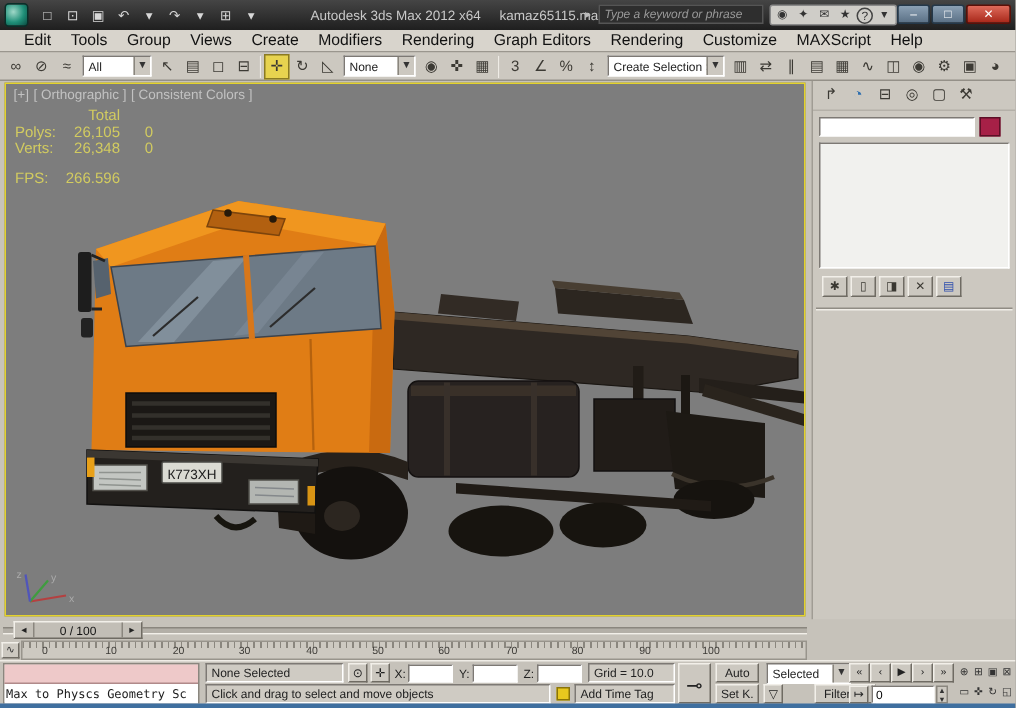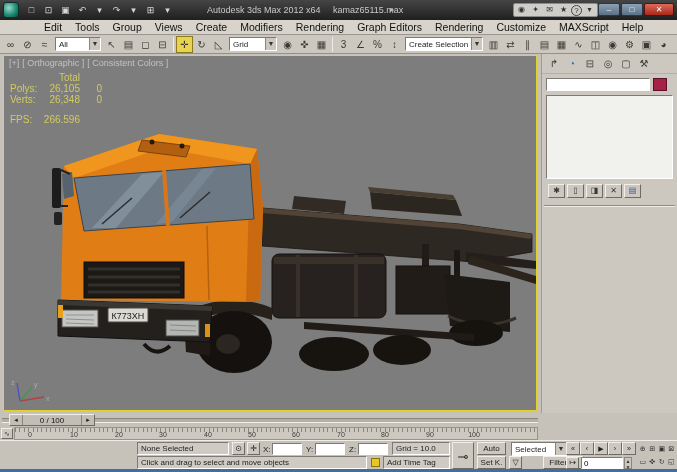--- a/index.html
+++ b/index.html
@@ -26,21 +26,21 @@
     background:#cfcdc8;border:1px solid #8a8a8a;border-radius:2px;padding:0 1px;}
   .icstrip .mini{width:13px;height:12px;color:#333;font-size:8px;line-height:12px;text-align:center;}
   .icstrip .help{border:1px solid #444;border-radius:50%;width:11px;height:11px;line-height:10px;margin-top:1px;}
   .winbtns{position:absolute;right:3px;top:3px;display:flex;gap:1px;}
   .winbtns .mini{width:22px;height:13px;border:1px solid #24384a;border-radius:2px;
     background:linear-gradient(#8ba0b4,#5b7186);color:#fff;font-size:8px;line-height:12px;text-align:center;}
   .winbtns .close{width:30px;background:linear-gradient(#de6a5a,#a8281a);border-color:#5a1008;}
 
   
   .menubar{position:absolute;left:0;top:20px;width:677px;height:15px;background:#d8d4cc;
-    border-bottom:1px solid #9a968e;display:flex;align-items:center;gap:13px;padding-left:44px;}
+    border-bottom:1px solid #9a968e;display:flex;align-items:center;gap:13px;padding-left:16px;}
   .menu-item{font-size:10.5px;color:#111;}
 
   
   .toolbar{position:absolute;left:0;top:35px;width:677px;height:19px;background:#ccc8c0;
     border-bottom:1px solid #949088;display:flex;align-items:center;padding-left:2px;}
   .tgroup{display:flex;}
   .tbtn{width:17px;height:17px;font-size:10px;line-height:17px;text-align:center;color:#3c3a34;}
   .tbtn.active{background:#e7d34f;border:1px solid #8a7a22;line-height:15px;}
   .sep{width:1px;height:15px;background:#8f8b83;border-right:1px solid #efece6;margin:0 2px;}
   .combo{height:14px;background:#fff;border:1px solid;border-color:#7d7974 #fff #fff #7d7974;
@@ -142,20 +142,21 @@
       <span class="mini">↶</span>
       <span class="mini">▾</span>
       <span class="mini">↷</span>
       <span class="mini">▾</span>
       <span class="mini">⊞</span>
       <span class="mini">▾</span>
     </div>
   <span class="title-app">Autodesk 3ds Max 2012 x64</span>
   <span class="title-file">kamaz65115.max</span>
   <span class="ic-arrow">▸</span>
+  <input class="search" placeholder="Type a keyword or phrase" style="">
   <div class="icstrip">
       <span class="mini">◉</span>
       <span class="mini">✦</span>
       <span class="mini">✉</span>
       <span class="mini">★</span>
       <span class="mini help">?</span>
       <span class="mini">▾</span>
     </div>
   <div class="winbtns">
       <span class="mini">–</span>
@@ -195,21 +196,21 @@
       <span class="tbtn">◻</span>
       <span class="tbtn">⊟</span>
     </div>
   <span class="sep"></span>
   <div class="tgroup">
       <span class="tbtn active">✛</span>
       <span class="tbtn">↻</span>
       <span class="tbtn">◺</span>
     </div>
   <div class="combo w-view">
-    <span class="cval">Grid</span>
+    <span class="cval">None</span>
     <span class="cdrop">▼</span>
   </div>
   <div class="tgroup">
       <span class="tbtn">◉</span>
       <span class="tbtn">✜</span>
       <span class="tbtn">▦</span>
     </div>
   <span class="sep"></span>
   <div class="tgroup">
       <span class="tbtn">3</span>
@@ -390,20 +391,24 @@
       <span class="tick-label" style="left:252px">50</span>
       <span class="tick-label" style="left:296px">60</span>
       <span class="tick-label" style="left:341px">70</span>
       <span class="tick-label" style="left:385px">80</span>
       <span class="tick-label" style="left:430px">90</span>
       <span class="tick-label" style="left:474px">100</span>
     </div>
 </div>
 
 <div class="statusbar">
+  <div class="listener">
+    <div class="macro-row"></div>
+    <div class="listener-row">Max to Physcs Geometry Sc</div>
+  </div>
 
   <span class="sunken" style="left:137px;top:1px;width:92px;">None Selected</span>
   <span class="raised" style="left:232px;top:1px;width:13px;height:13px;line-height:11px;font-size:8px;">⊙</span>
   <span class="raised" style="left:247px;top:1px;width:13px;height:13px;line-height:11px;font-size:8px;">✛</span>
 
   <span class="slabel" style="left:263px;">X:</span>
   <input class="coordfield" style="left: 272px;">
   <span class="slabel" style="left:306px;">Y:</span>
   <input class="coordfield" style="left: 315px;">
   <span class="slabel" style="left:349px;">Z:</span>

